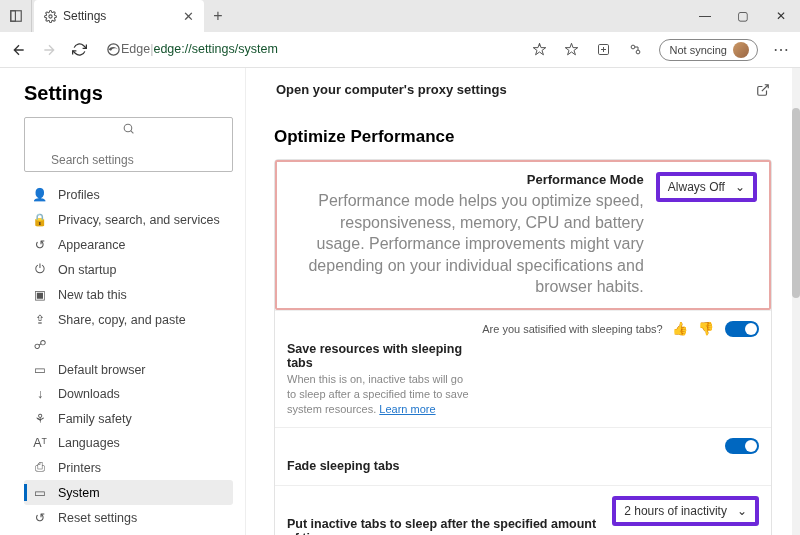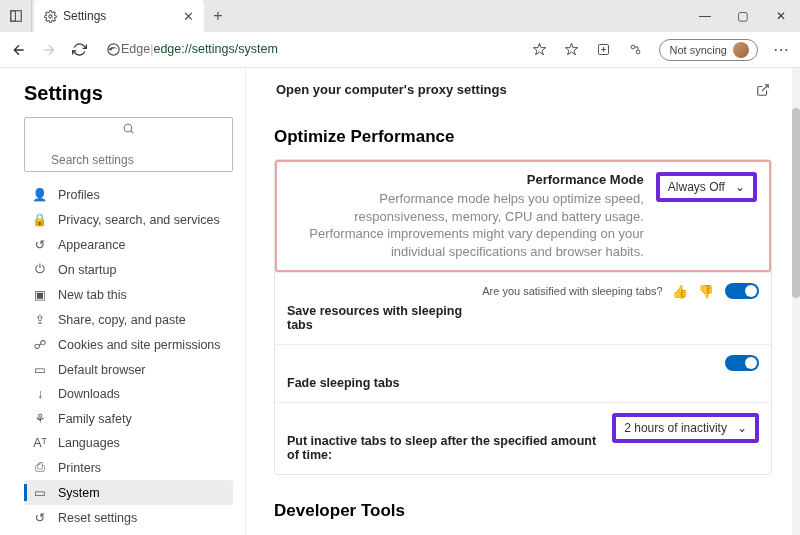--- a/index.html
+++ b/index.html
@@ -41,21 +41,21 @@
 .nav-item.active::before { content: ""; position: absolute; left: 0; top: 4px; bottom: 4px; width: 3px; background: #0067c0; }
 
 .main { flex: 1; padding: 10px 28px 20px 28px; overflow-y: auto; position: relative; }
 .proxy-row { display: flex; justify-content: space-between; align-items: center; font-size: 13px; font-weight: 600; color: #222; margin-bottom: 26px; padding: 4px 2px;}
 .section-h { font-size: 17px; font-weight: 600; margin-bottom: 12px; }
 
 .card { border: 1px solid #e3e3e3; border-radius: 4px; margin-bottom: 26px; }
 .perf-box { border: 2px solid #e9a8a5; border-radius: 2px; padding: 10px 12px; display: flex; justify-content: space-between; gap: 12px; text-align: right; }
 .perf-text { flex: 1; }
 .perf-title { font-size: 13px; font-weight: 600; color: #222; margin-bottom: 3px; }
-.perf-desc { font-size: 13px; color: #888; line-height: 1.35; }
+.perf-desc { font-size: 16px; color: #888; line-height: 1.35; }
 .dropdown { border: 4px solid #6d28d9; border-radius: 3px; padding: 4px 8px; font-size: 12px; display: flex; align-items: center; gap: 10px; cursor: pointer; align-self: flex-start; white-space: nowrap; color:#333;}
 
 .row { padding: 10px 12px; border-top: 1px solid #eee; display: flex; align-items: flex-start; gap: 10px; }
 .row:first-child { border-top: none; }
 .row-text { flex: 1; }
 .row-title { font-size: 12.5px; font-weight: 600; color: #222; margin-bottom: 2px; margin-top: 21px; }
 .row-desc { font-size: 11px; color: #888; line-height: 1.35; }
 .row-desc a { color: #2277cc; text-decoration: underline; cursor:pointer;}
 .row-right { display: flex; align-items: center; gap: 10px; font-size: 11px; color: #555; }
 .thumb-icon { cursor: pointer; color: #555; font-size: 13px; }
@@ -192,21 +192,20 @@
         <li class="nav-item">
           <span class="nav-icon">▣</span>
           <span>New tab this</span>
         </li>
         <li class="nav-item">
           <span class="nav-icon">⇪</span>
           <span>Share, copy, and paste</span>
         </li>
         <li class="nav-item">
           <span class="nav-icon">☍</span>
-          <span>Cookies and site permissions</span>
         </li>
         <li class="nav-item">
           <span class="nav-icon">▭</span>
           <span>Default browser</span>
         </li>
         <li class="nav-item">
           <span class="nav-icon">↓</span>
           <span>Downloads</span>
         </li>
         <li class="nav-item">
@@ -260,20 +259,21 @@
         </div>
         <div class="dropdown">
           <span>Always Off</span>
           <span>⌄</span>
         </div>
       </div>
 
       <div class="row">
         <div class="row-text">
           <div class="row-title">Save resources with sleeping tabs</div>
+          <div class="row-desc"><span>When this is on, inactive tabs will go to sleep after a specified time to save system resources. </span><a>Learn more</a></div>
         </div>
         <div class="row-right">
           <span>Are you satisified with sleeping tabs?</span>
           <span class="thumb-icon">👍</span>
           <span class="thumb-icon">👎</span>
           <div class="toggle on"></div>
         </div>
       </div>
 
       <div class="row">

